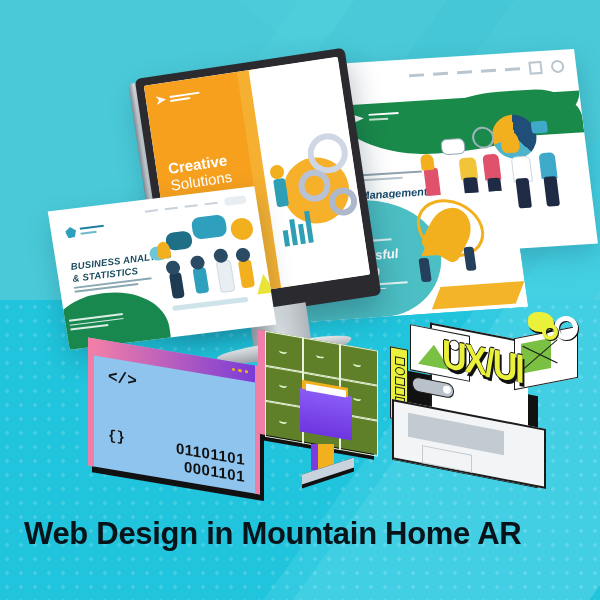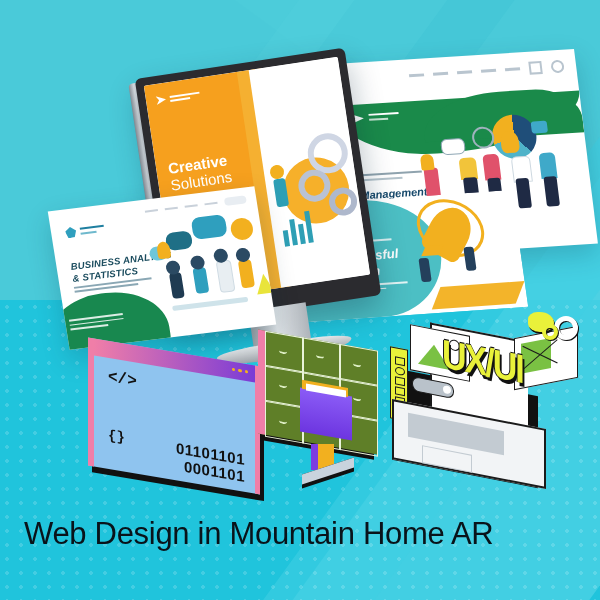--- a/index.html
+++ b/index.html
@@ -34,21 +34,21 @@
   }
   .dots{
     position:absolute;inset:0;
     background-image:radial-gradient(rgba(255,255,255,.16) 1.6px, transparent 1.7px);
     background-size:14px 14px;
   }
 
   
   .title{
     position:absolute;left:24px;top:516px;
-    font-size:31px;font-weight:normal;color:#09131a;
+    font-size:31px;font-weight:bold;color:#09131a;
     letter-spacing:-.3px;white-space:nowrap;
     font-family:"Liberation Sans",sans-serif;
   }
 
   
   .card{position:absolute;background:#fff;overflow:hidden;
         box-shadow:0 10px 26px rgba(10,50,70,.22);}
 
   
   .monitor{position:absolute;left:152px;top:62px;width:212px;height:250px;

